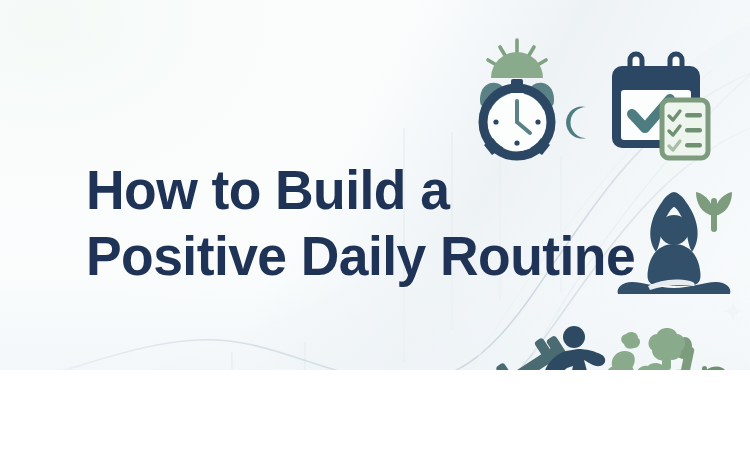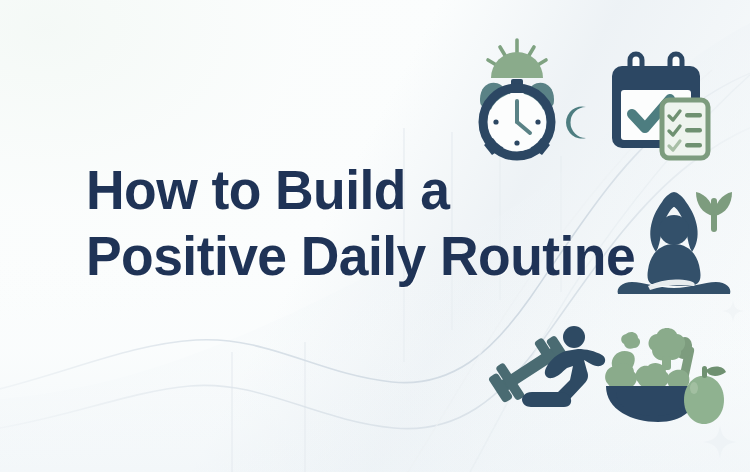--- a/index.html
+++ b/index.html
@@ -3,21 +3,21 @@
 <meta charset="utf-8">
 <style>
   html, body {
     margin: 0;
     padding: 0;
     background: #ffffff;
   }
   #canvas {
     position: relative;
     width: 750px;
-    height: 472px;
+    height: 370px;
     overflow: hidden;
     background: #fbfdfd;
     font-family: "Liberation Sans", sans-serif;
   }
 
   
   .bg-layer {
     position: absolute;
     inset: 0;
     pointer-events: none;

